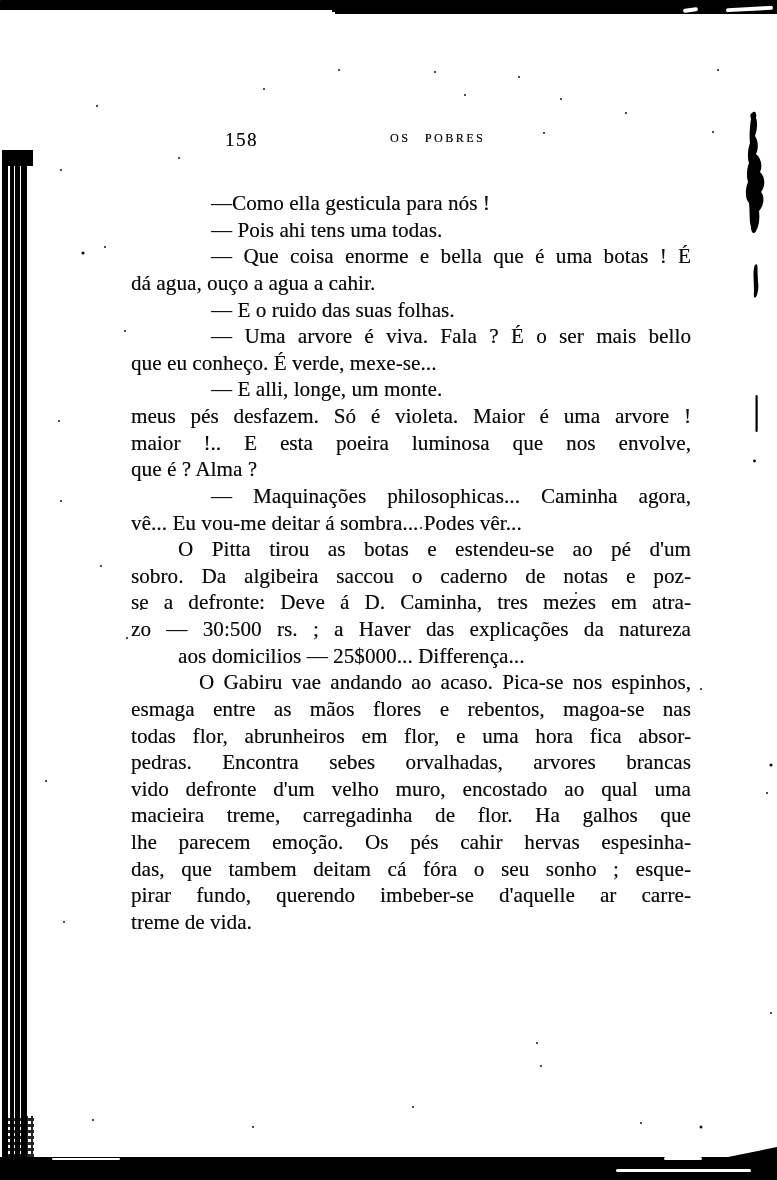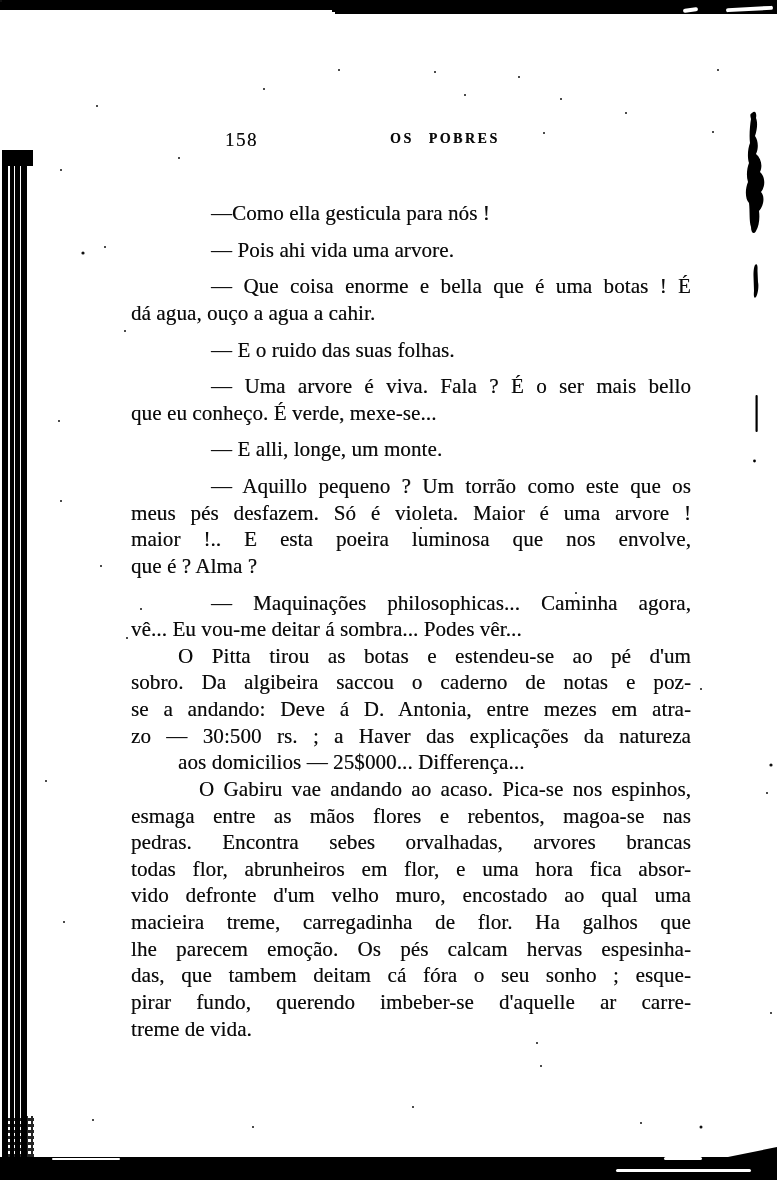--- a/index.html
+++ b/index.html
@@ -56,33 +56,32 @@
   
   .header{position:absolute;left:131px;top:129px;width:560px;height:24px;}
   .pagenum{
     position:absolute;left:54px;top:0;
     font-size:19px;letter-spacing:1.5px;
     text-shadow:0.3px 0 0 rgba(0,0,0,.55);
     margin-left:40px;
   }
   .runtitle{
     position:absolute;left:259px;top:2px;
-    font-size:14px;letter-spacing:2.5px;word-spacing:9px;
+    font-size:12px;letter-spacing:2.5px;word-spacing:9px;
     text-shadow:0.3px 0 0 rgba(0,0,0,.55);
-    font-weight:bold;
   }
 
   .text-block{
     position:absolute;left:131px;top:190px;width:560px;
     font-size:21px;line-height:26.63px;letter-spacing:0.1px;
     text-shadow:0.3px 0 0 rgba(0,0,0,.5);
   }
   .line{height:26.63px;overflow:visible;}
   .line.just{text-align:justify;text-align-last:justify;}
-  .ind-dialogue{padding-left:80px;margin-top:10px;}
+  .ind-dialogue{padding-left:80px;}
   .ind-medium{padding-left:68px;}
   .ind-small{padding-left:47px;}
   .it{}
 </style>
 </head>
 <body>
 
 <div class="page">
 
   <div class="top-bar"></div>
@@ -104,45 +103,44 @@
 
   <div class="speckles"></div>
 
   <div class="header">
     <span class="pagenum">158</span>
     <span class="runtitle">OS POBRES</span>
   </div>
 
   <div class="text-block">
       <div class="line ind-dialogue"><span>—Como ella gesticula para nós !</span></div>
-      <div class="line ind-dialogue"><span>— Pois ahi vida uma arvore.</span></div>
+      <div class="line ind-dialogue"><span>— Pois ahi tens uma todas.</span></div>
       <div class="line just ind-dialogue"><span>— Que coisa enorme e bella que é uma botas ! É</span></div>
       <div class="line"><span>dá agua, ouço a agua a cahir.</span></div>
       <div class="line ind-dialogue"><span>— E o ruido das suas folhas.</span></div>
       <div class="line just ind-dialogue"><span>— Uma arvore é viva. Fala ? É o ser mais bello</span></div>
       <div class="line"><span>que eu conheço. É verde, mexe-se...</span></div>
       <div class="line ind-dialogue"><span>— E alli, longe, um monte.</span></div>
-      <div class="line just ind-dialogue"><span>— Aquillo pequeno ? Um torrão como este que os</span></div>
       <div class="line just"><span>meus pés desfazem. Só é violeta. Maior é uma arvore !</span></div>
       <div class="line just"><span>maior !.. E esta poeira luminosa que nos envolve,</span></div>
       <div class="line"><span>que é ? Alma ?</span></div>
       <div class="line just ind-dialogue"><span>— Maquinações philosophicas... Caminha agora,</span></div>
       <div class="line"><span>vê... Eu vou-me deitar á sombra... Podes vêr...</span></div>
       <div class="line just ind-small"><span>O Pitta tirou as botas e estendeu-se ao pé d'um</span></div>
       <div class="line just"><span>sobro. Da algibeira saccou o caderno de notas e poz-</span></div>
-      <div class="line just"><span>se a andando: </span><span class="it">Deve</span><span> á D. Antonia, entre mezes em atra-</span></div>
+      <div class="line just"><span>se a defronte: </span><span class="it">Deve</span><span> á D. Caminha, tres mezes em atra-</span></div>
       <div class="line just"><span>zo — 30:500 rs. ; </span><span class="it">a Haver</span><span> das explicações da natureza</span></div>
       <div class="line ind-small"><span>aos domicilios — 25$000... Differença...</span></div>
       <div class="line just ind-medium"><span>O Gabiru vae andando ao acaso. Pica-se nos espinhos,</span></div>
       <div class="line just"><span>esmaga entre as mãos flores e rebentos, magoa-se nas</span></div>
+      <div class="line just"><span>todas flor, abrunheiros em flor, e uma hora fica absor-</span></div>
       <div class="line just"><span>pedras. Encontra sebes orvalhadas, arvores brancas</span></div>
-      <div class="line just"><span>todas flor, abrunheiros em flor, e uma hora fica absor-</span></div>
       <div class="line just"><span>vido defronte d'um velho muro, encostado ao qual uma</span></div>
       <div class="line just"><span>macieira treme, carregadinha de flor. Ha galhos que</span></div>
-      <div class="line just"><span>lhe parecem emoção. Os pés calcam hervas espesinha-</span></div>
+      <div class="line just"><span>lhe parecem emoção. Os pés cahir hervas espesinha-</span></div>
       <div class="line just"><span>das, que tambem deitam cá fóra o seu sonho ; esque-</span></div>
       <div class="line just"><span>pirar fundo, querendo imbeber-se d'aquelle ar carre-</span></div>
       <div class="line"><span>treme de vida.</span></div>
     </div>
 
   <div class="bottom-bar"></div>
   <div class="bottom-wedge"></div>
   <div class="bot-streak-1"></div>
   <div class="bot-streak-2"></div>
   <div class="bot-streak-3"></div>

